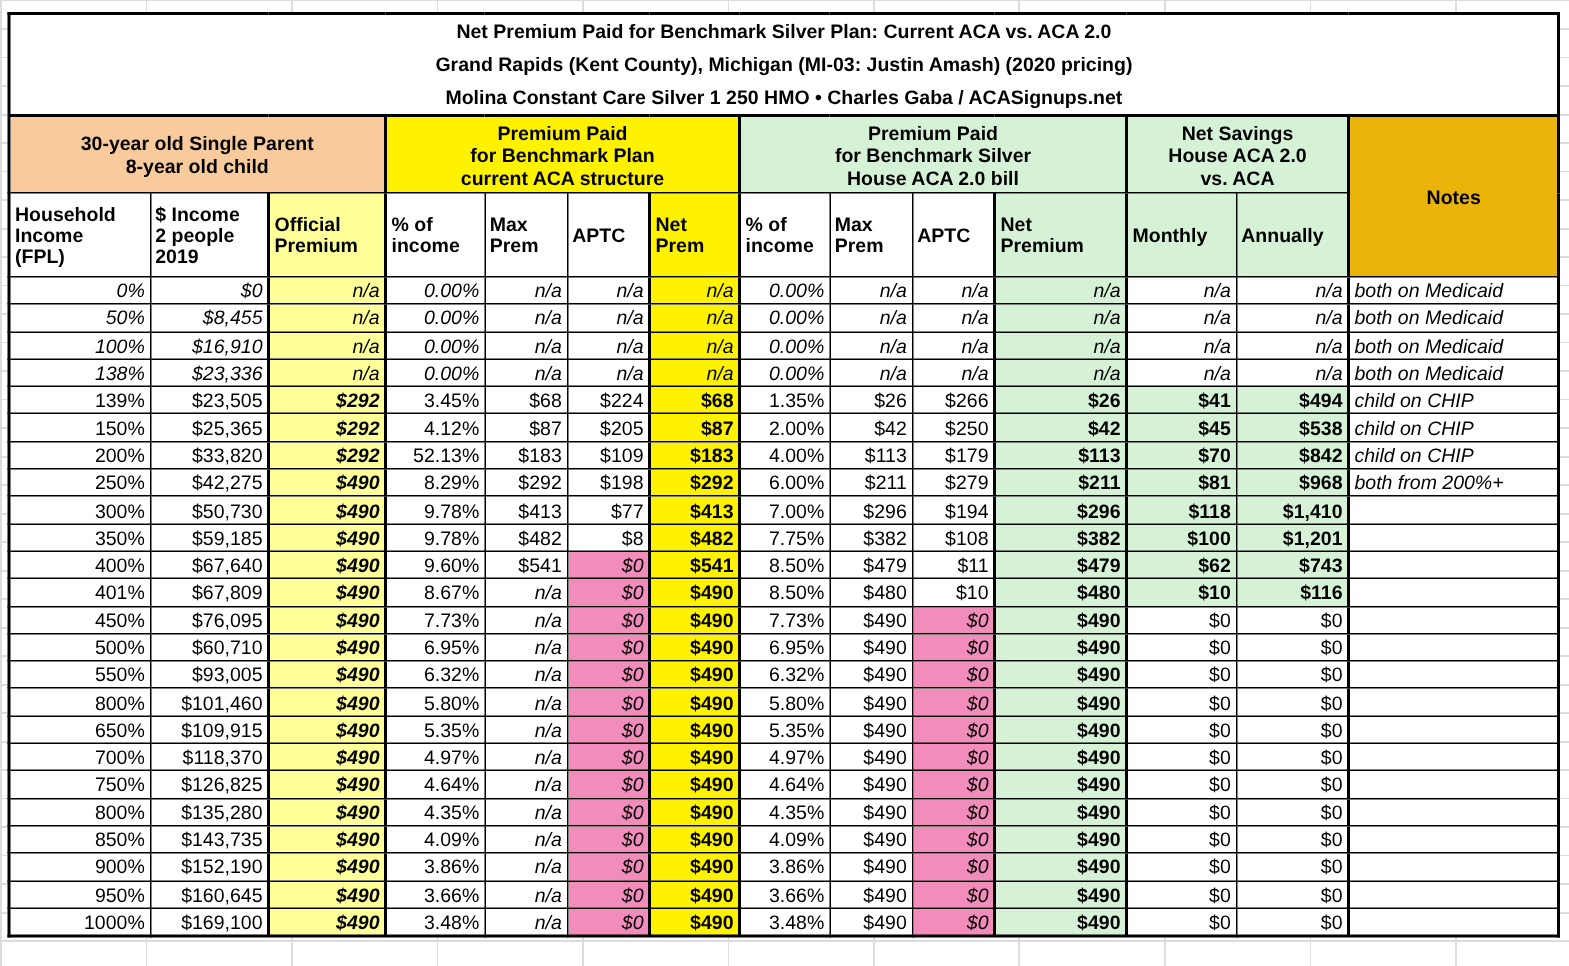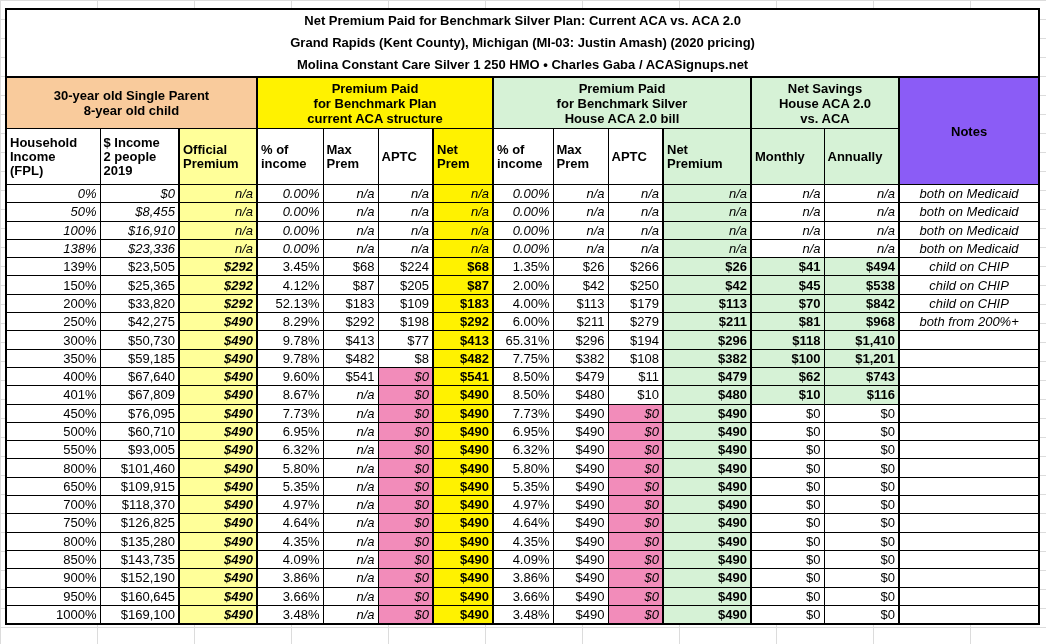--- a/index.html
+++ b/index.html
@@ -32,32 +32,32 @@
     height:50px;text-align:center;font-weight:bold;font-size:13px;
     line-height:15px;white-space:pre-line !important;margin-top:40px;
   }
   .colhead{
     height:55px;text-align:left;font-weight:bold;font-size:13px;
     line-height:14px;white-space:pre-line !important;
     border-bottom:2px solid var(--bd);
   }
   #sheet tbody td{height:17.3px;}
   .num{text-align:right;padding-right:5px;}
-  .notes{text-align:center;}
+  .notes{text-align:left;}
   .bg-orange{background:var(--orange);}
   .bg-pale{background:var(--pale);}
   .bg-yellow{background:var(--yellow);}
   .bg-green{background:var(--green);}
   .bg-pink{background:var(--pink);}
   .bold{font-weight:bold;}
   .italic{font-style:italic;}
   .small{font-size:10.5px;}
   .thickL{border-left:2px solid var(--bd) !important;}
   tr.thick-bottom td{border-bottom:2px solid var(--bd);margin-top:36px;}
-  .notes-th{text-align:center;font-weight:bold;background:#8b5cf6;}
+  .notes-th{text-align:center;font-weight:bold;background:#eab308;}
 </style>
 </head>
 <body>
 
 <table id="sheet">
   <colgroup>
     <col style="width:94px">
       <col style="width:79px">
       <col style="width:78px">
     <col style="width:66px">
@@ -251,21 +251,21 @@
         <td class="notes thickL italic small">both from 200%+</td>
       </tr>
       <tr>
         <td class="num">300%</td>
         <td class="num">$50,730</td>
         <td class="num thickL bg-pale bold italic">$490</td>
         <td class="num thickL">9.78%</td>
         <td class="num">$413</td>
         <td class="num">$77</td>
         <td class="num thickL bg-yellow bold">$413</td>
-        <td class="num thickL">65.31%</td>
+        <td class="num thickL">7.00%</td>
         <td class="num">$296</td>
         <td class="num">$194</td>
         <td class="num thickL bg-green bold">$296</td>
         <td class="num thickL bg-green bold">$118</td>
         <td class="num bg-green bold">$1,410</td>
         <td class="notes thickL italic"></td>
       </tr>
       <tr>
         <td class="num">350%</td>
         <td class="num">$59,185</td>

